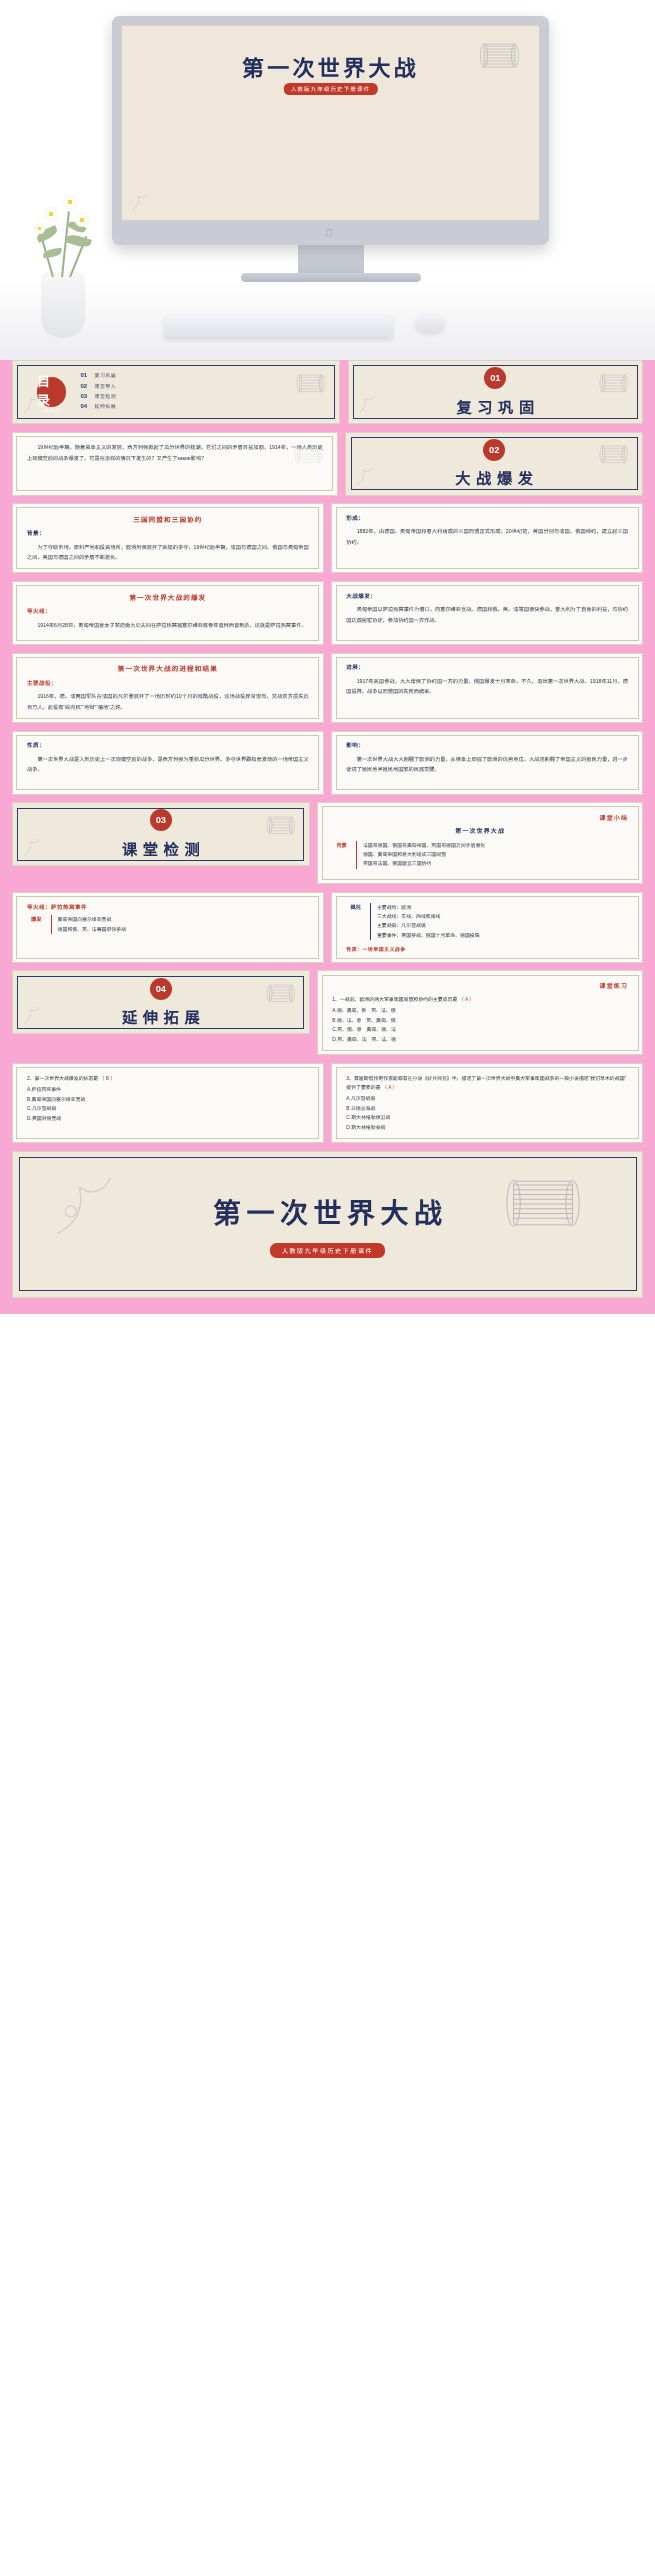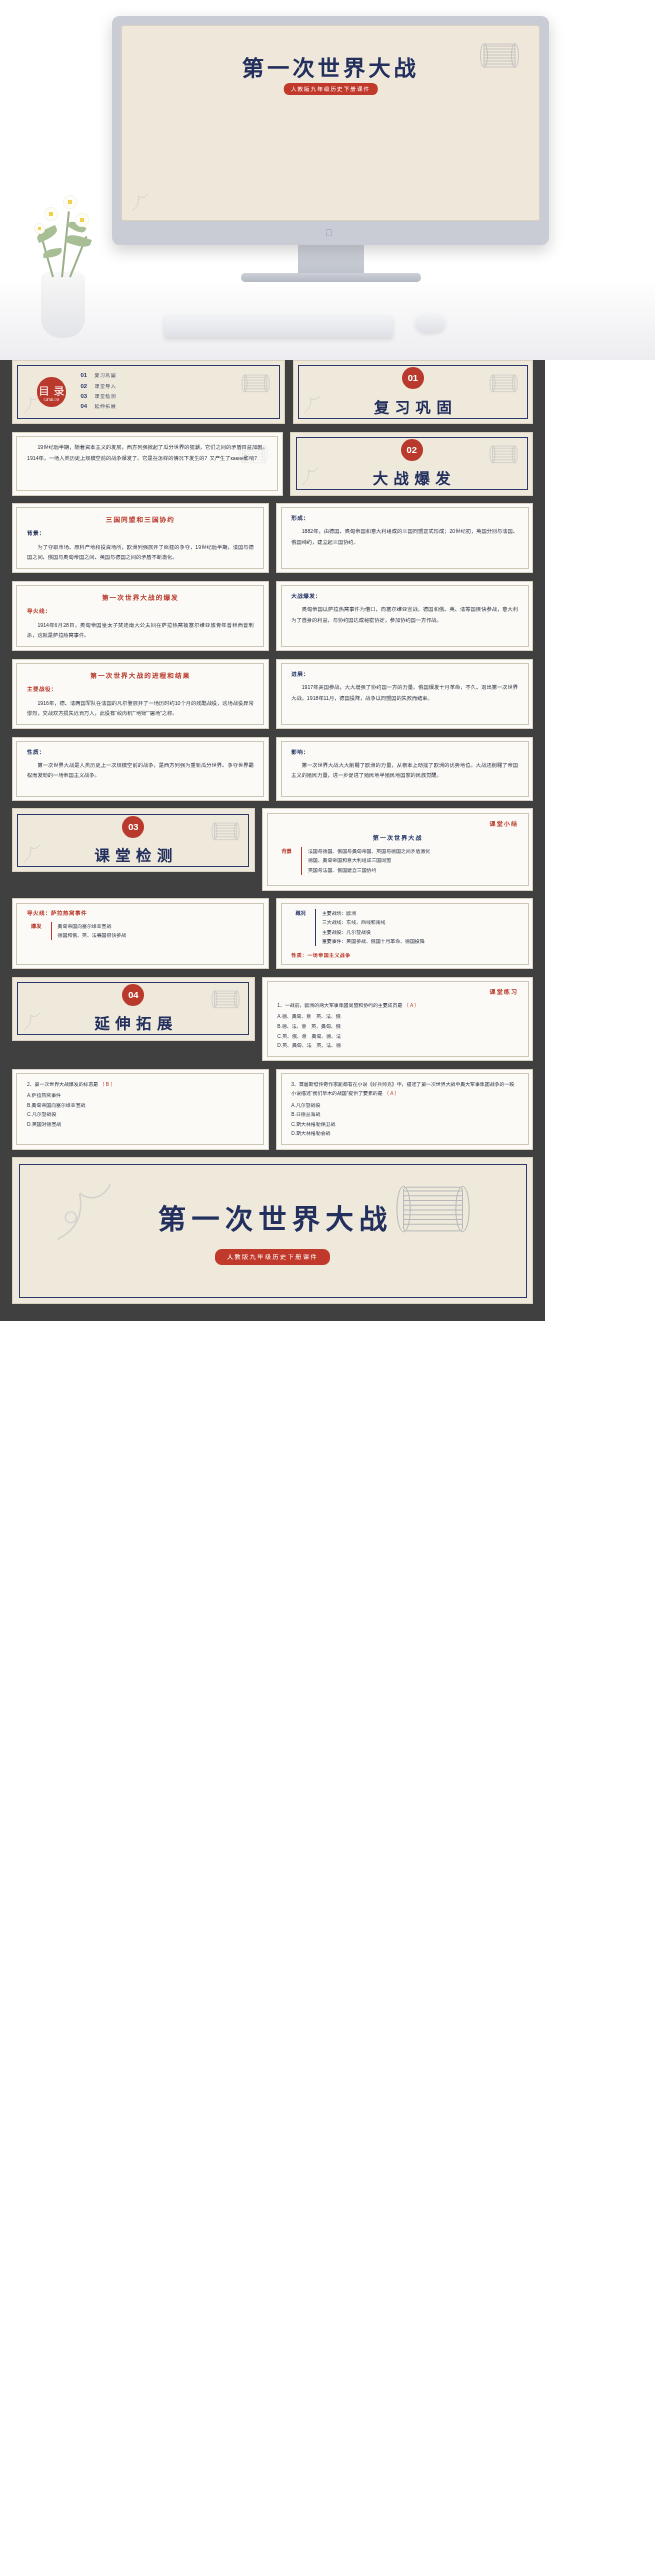--- a/index.html
+++ b/index.html
@@ -4,23 +4,23 @@
 <style>
   * { box-sizing: border-box; margin: 0; padding: 0; }
   html, body {
     width: 655px;
     background: #ffffff;
     font-family: "Liberation Sans", "DejaVu Sans", sans-serif;
   }
   body { width: 655px; }
 
   .page {
-    width: 545px;
+    width: 655px;
     position: relative;
-    background: #404040;
+    background: #f9a8d4;
     padding: 0 0 16.4px 0;
   }
 
   
   .hero {
     width: 655px;
     height: 360px;
     position: relative;
     background: #ffffff;
     overflow: hidden;
@@ -207,21 +207,21 @@
     width: 29.5px; height: 29.5px;
     border-radius: 50%;
     background: #b93a2c;
     color: #fff;
     display: flex; flex-direction: column;
     align-items: center; justify-content: center;
     margin-left: 7.6px;
     margin-right: 14px;
     flex: none;
   }
-  .cat-badge .t1 { font-size: 11px; font-weight: normal; letter-spacing: 0.5px; }
+  .cat-badge .t1 { font-size: 13px; font-weight: bold; letter-spacing: 0.5px; }
   .cat-badge .t2 { font-size: 2.7px; letter-spacing: 0.5px; margin-top: 1.1px; }
   .cat-list { font-size: 4.9px; color: #2c3550; }
   .cat-item { display: flex; align-items: baseline; margin-bottom: 3.3px; }
   .cat-item .num {
     font-weight: bold; color: #2b3a6b;
     width: 14px; font-size: 6px;
   }
   .cat-item .lbl { color: #4a5168; letter-spacing: 0.5px; }
 
   

